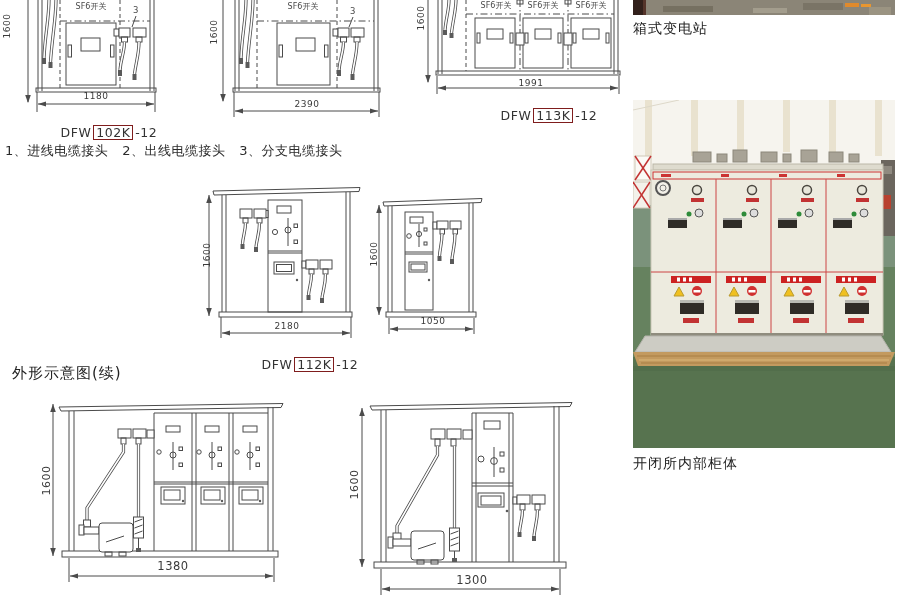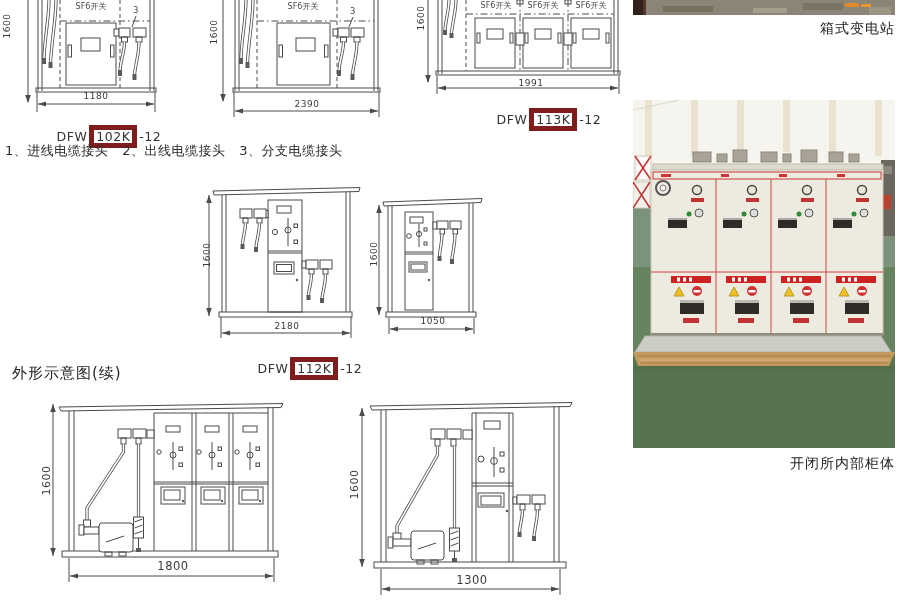--- a/index.html
+++ b/index.html
@@ -15,25 +15,25 @@
   .lw .dark{fill:#5a5a5a;stroke:none;}
   .lw .wfill{fill:#fff;}
   .t{position:absolute;white-space:pre;color:#3a3a3a;}
   .hdim{width:44px;text-align:center;font-size:9px;letter-spacing:.5px;}
   .hdim.big{font-size:11.5px;}
   .vdim{width:30px;text-align:center;font-size:9px;letter-spacing:.5px;transform:rotate(-90deg);transform-origin:center;}
   .vdim.big{font-size:11px;}
   .sf6{width:44px;text-align:center;font-size:8px;color:#4a4a4a;}
   .c3{font-size:8.5px;color:#4a4a4a;}
   .model{width:140px;text-align:center;font-size:12.5px;color:#333;letter-spacing:.5px;}
-  .model .boxed{display:inline-block;border:5px solid #7f1d1d;padding:0 2px;margin:0 2px;line-height:13px;}
+  .model .boxed{display:inline-block;border:1px solid #7f1d1d;padding:0 2px;margin:0 2px;line-height:13px;}
   .note{font-size:13px;color:#2b2b2b;letter-spacing:.5px;}
   .sect{font-size:15px;color:#222;letter-spacing:1px;text-align:right;}
   .photo{position:absolute;overflow:hidden;background:#eee;}
-  .caption{position:absolute;width:262px;text-align:right;font-size:14px;color:#1d1d1d;letter-spacing:1px;}
+  .caption{position:absolute;width:262px;text-align:left;font-size:14px;color:#1d1d1d;letter-spacing:1px;}
 </style>
 </head>
 <body>
 
 <div class="page">
 
   <svg class="lw" width="630" height="613" viewBox="0 0 630 613" style="position:absolute;left:0;top:0">
 
     <g>
       <line x1="38" y1="0" x2="38" y2="91"></line>
@@ -414,21 +414,21 @@
   <div class="t vdim" style="left:192px;top:250px">1600</div>
   <div class="t vdim" style="left:359px;top:249px">1600</div>
   <div class="t vdim big" style="left:31px;top:474px">1600</div>
   <div class="t vdim big" style="left:339px;top:478px">1600</div>
 
   <div class="t hdim" style="left:74px;top:91px">1180</div>
   <div class="t hdim" style="left:285px;top:99px">2390</div>
   <div class="t hdim" style="left:509px;top:78px">1991</div>
   <div class="t hdim" style="left:265px;top:321px">2180</div>
   <div class="t hdim" style="left:411px;top:316px">1050</div>
-  <div class="t hdim big" style="left:151px;top:559px">1800</div>
+  <div class="t hdim big" style="left:151px;top:559px">1380</div>
   <div class="t hdim big" style="left:450px;top:573px">1300</div>
 
   <div class="t sf6" style="left:69px;top:1px">SF6开关</div>
   <div class="t sf6" style="left:281px;top:1px">SF6开关</div>
   <div class="t sf6" style="left:474px;top:0px">SF6开关</div>
   <div class="t sf6" style="left:521px;top:0px">SF6开关</div>
   <div class="t sf6" style="left:569px;top:0px">SF6开关</div>
 
   <div class="t c3" style="left:133px;top:5px">3</div>
   <div class="t c3" style="left:350px;top:6px">3</div>

